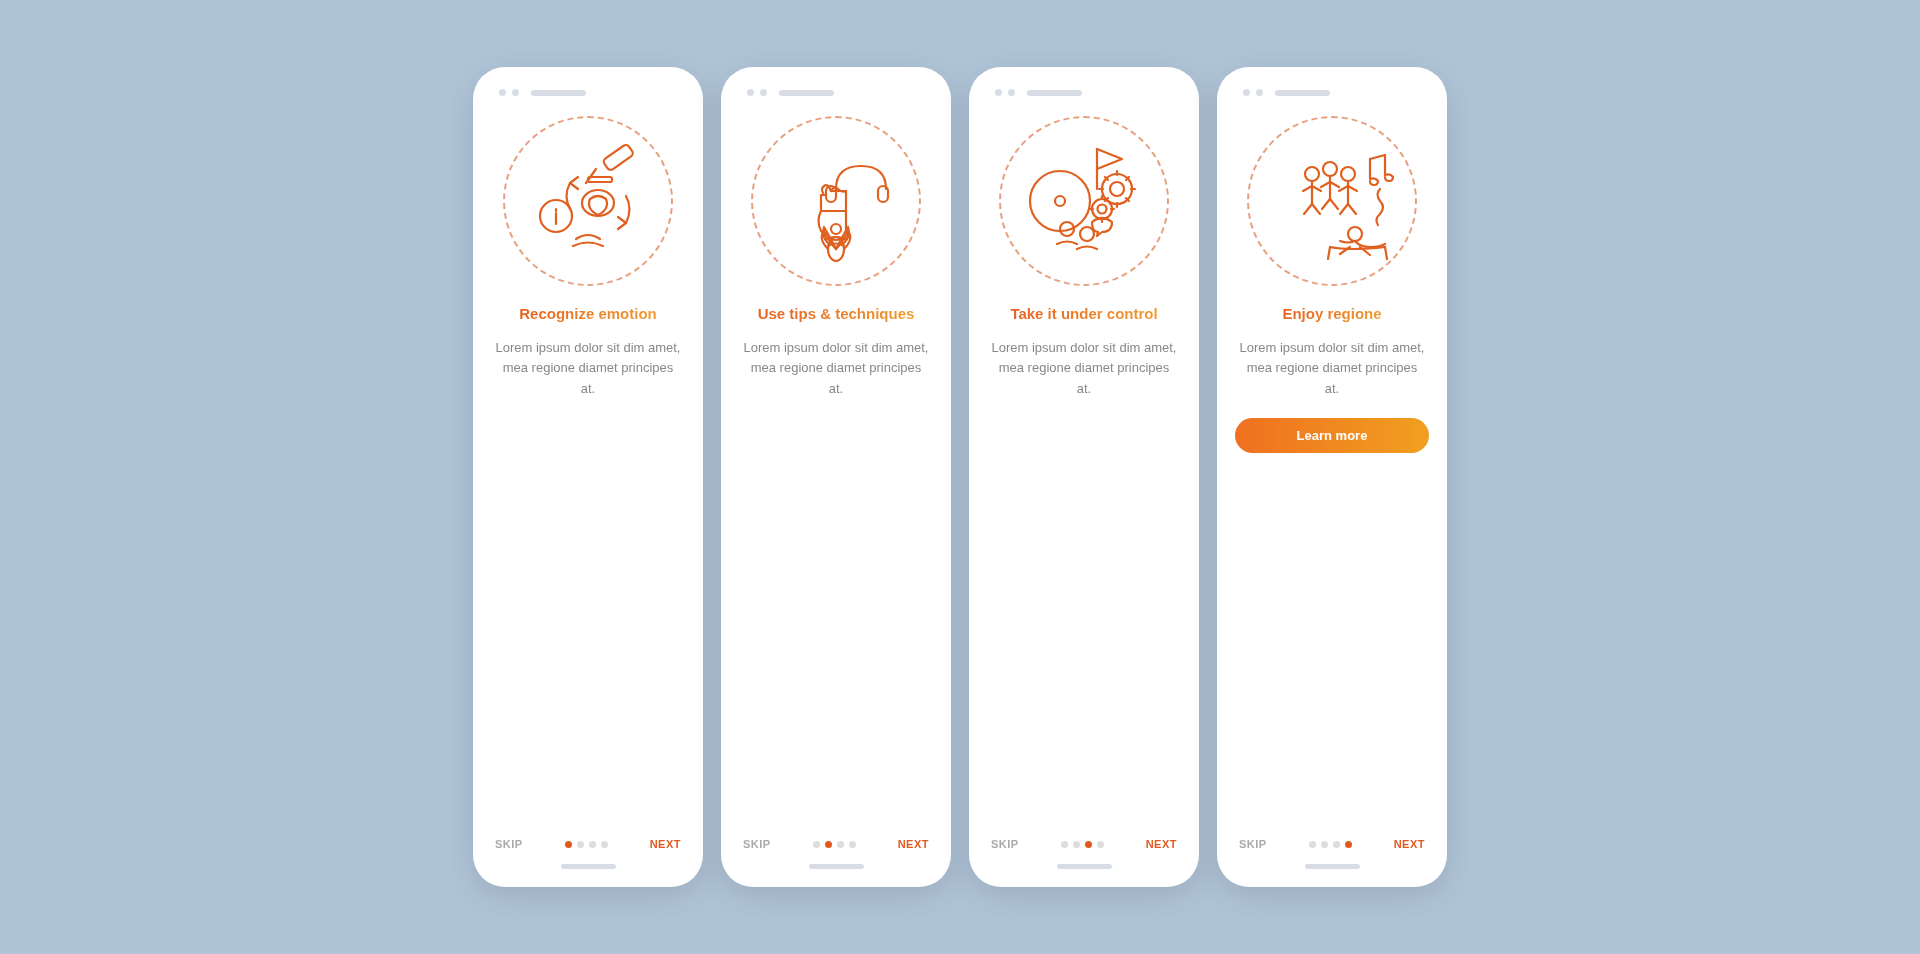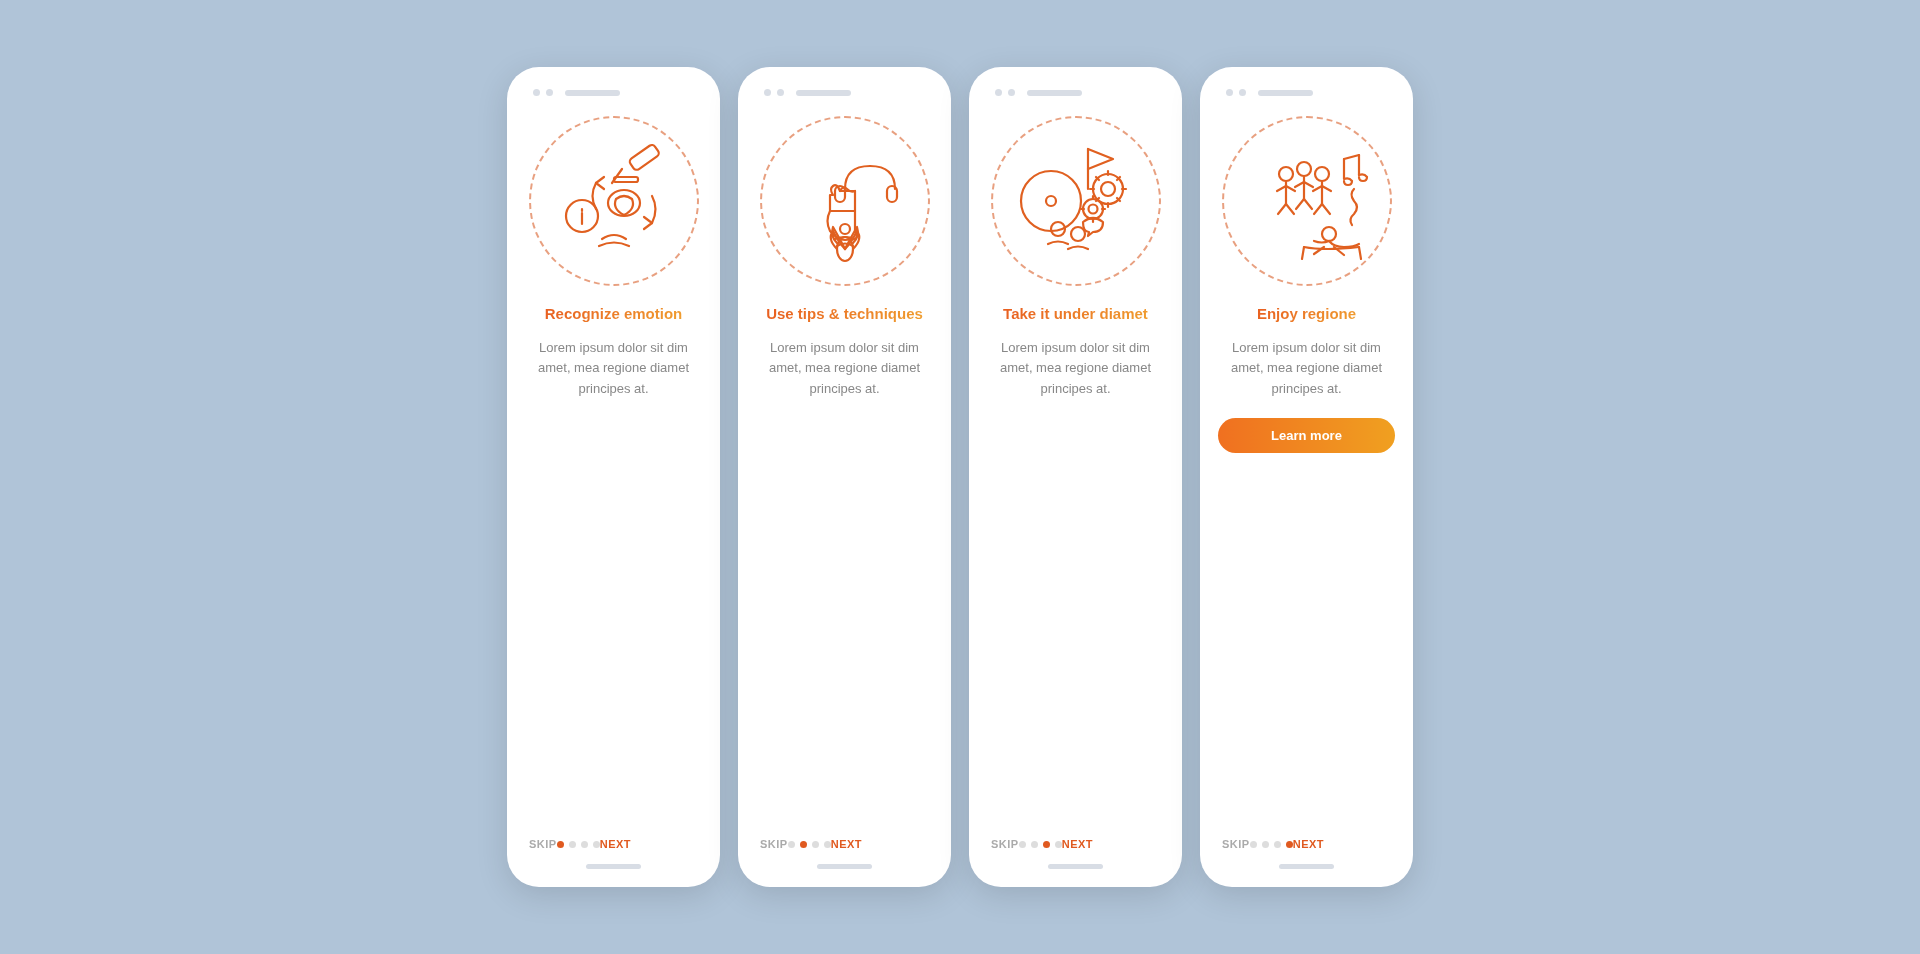--- a/index.html
+++ b/index.html
@@ -14,21 +14,21 @@
     }
     .screens-container {
       display: flex;
       gap: 18px;
       align-items: center;
       justify-content: center;
     }
     .phone-card {
       background: #fff;
       border-radius: 32px;
-      width: 213px;
+      width: 230px;
       min-height: 820px;
       box-shadow: 0 8px 32px rgba(0,0,0,0.13);
       display: flex;
       flex-direction: column;
       align-items: center;
       padding: 22px 18px 18px 18px;
       position: relative;
     }
     .phone-top-bar {
       display: flex;
@@ -92,20 +92,21 @@
       padding: 10px 32px;
       font-size: 13px;
       font-weight: 600;
       cursor: pointer;
       margin-bottom: 30px;
       width: 100%;
     }
     .nav-bar {
       display: flex;
       align-items: center;
+      justify-content: space-between;
       width: 100%;
       margin-top: auto;
       padding: 0 4px;
     }
     .nav-skip {
       font-size: 11px;
       font-weight: 700;
       color: #aaa;
       letter-spacing: 0.5px;
     }
@@ -276,21 +277,21 @@
 
           <circle cx="75" cy="105" r="7"></circle>
           <path d="M65 120 Q75 115 85 120"></path>
           <circle cx="55" cy="100" r="7"></circle>
           <path d="M45 115 Q55 110 65 115"></path>
 
           <path d="M80 93 Q90 85 100 93 Q100 103 90 103 L85 107 L86 103 Q80 103 80 93Z"></path>
         </g>
       </svg>
     </div>
-    <div class="card-title gradient">Take it under diamet</div>
+    <div class="card-title gradient">Take it under control</div>
     <div class="card-body">Lorem ipsum dolor sit dim amet, mea regione diamet principes at.</div>
     <div class="nav-bar">
       <span class="nav-skip">SKIP</span>
       <div class="nav-dots">
         <div class="nav-dot"></div>
         <div class="nav-dot"></div>
         <div class="nav-dot active"></div>
         <div class="nav-dot"></div>
       </div>
       <span class="nav-next">NEXT</span>

